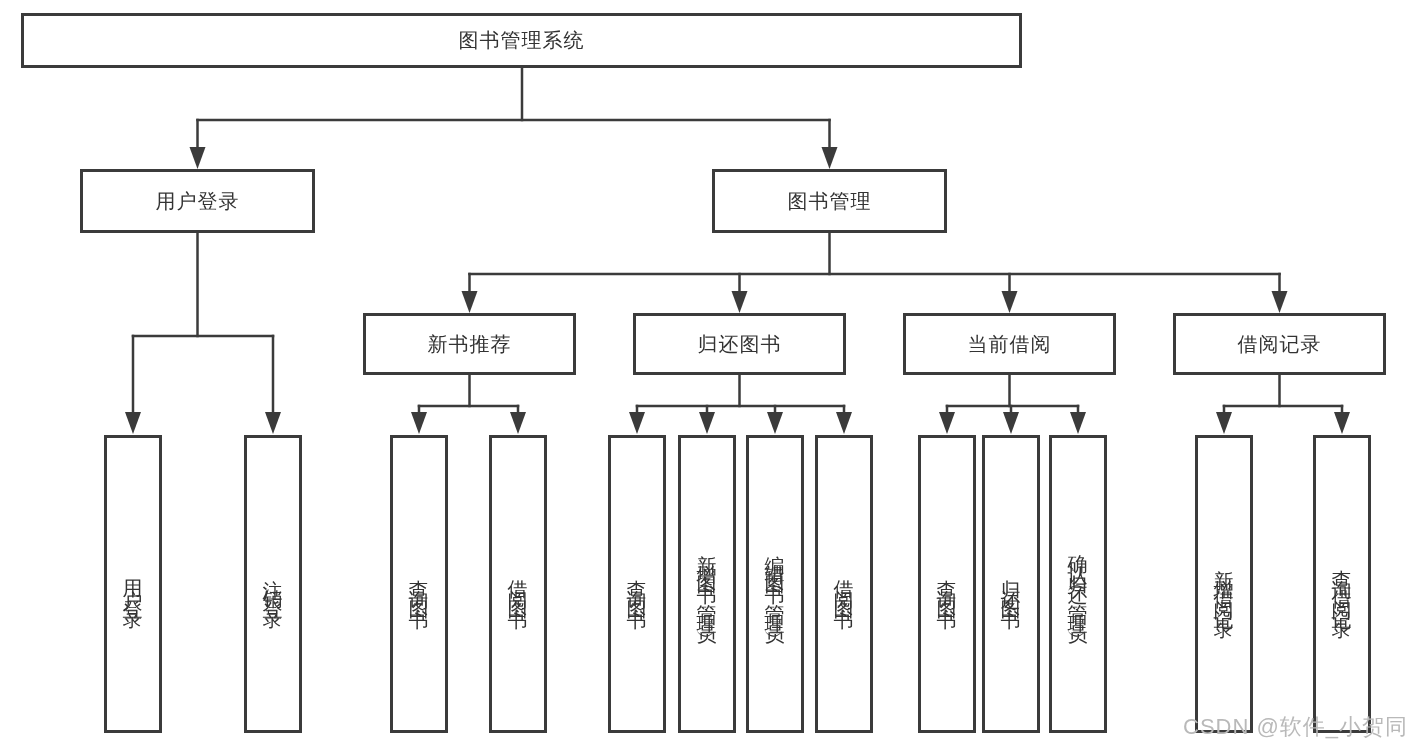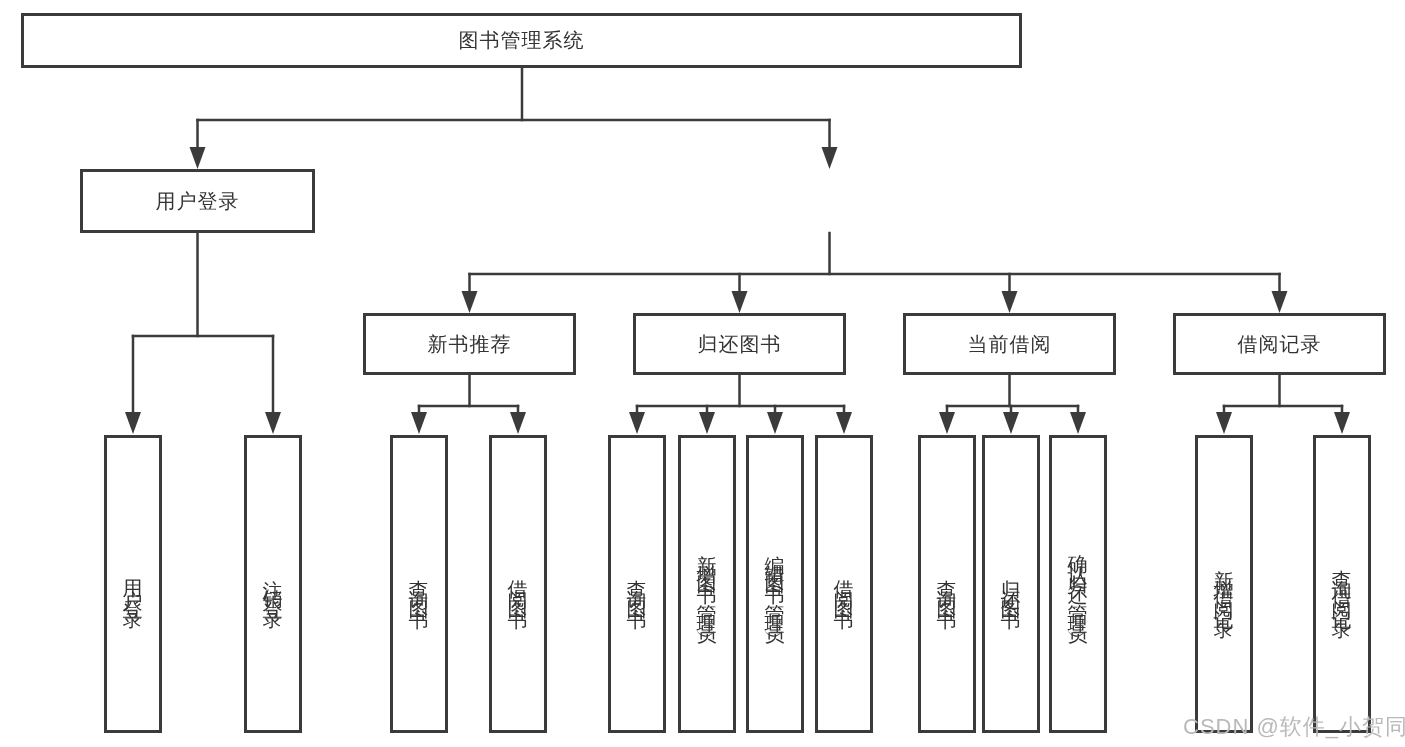--- a/index.html
+++ b/index.html
@@ -135,20 +135,23 @@
     </g>
   </svg>
 
   <div class="node" style="left:21px; top:13px; width:1001px; height:55px;">
     <span>图书管理系统</span>
   </div>
 
   <div class="node" style="left:80px; top:169px; width:235px; height:64px;">
     <span>用户登录</span>
   </div>
+  <div class="node" style="left:712px; top:169px; width:235px; height:64px;">
+    <span>图书管理</span>
+  </div>
 
   <div class="node" style="left:363px; top:313px; width:213px; height:62px;font-family:Liberation Serif, serif;">
     <span>新书推荐</span>
   </div>
   <div class="node" style="left:633px; top:313px; width:213px; height:62px;">
     <span>归还图书</span>
   </div>
   <div class="node" style="left:903px; top:313px; width:213px; height:62px;">
     <span>当前借阅</span>
   </div>

